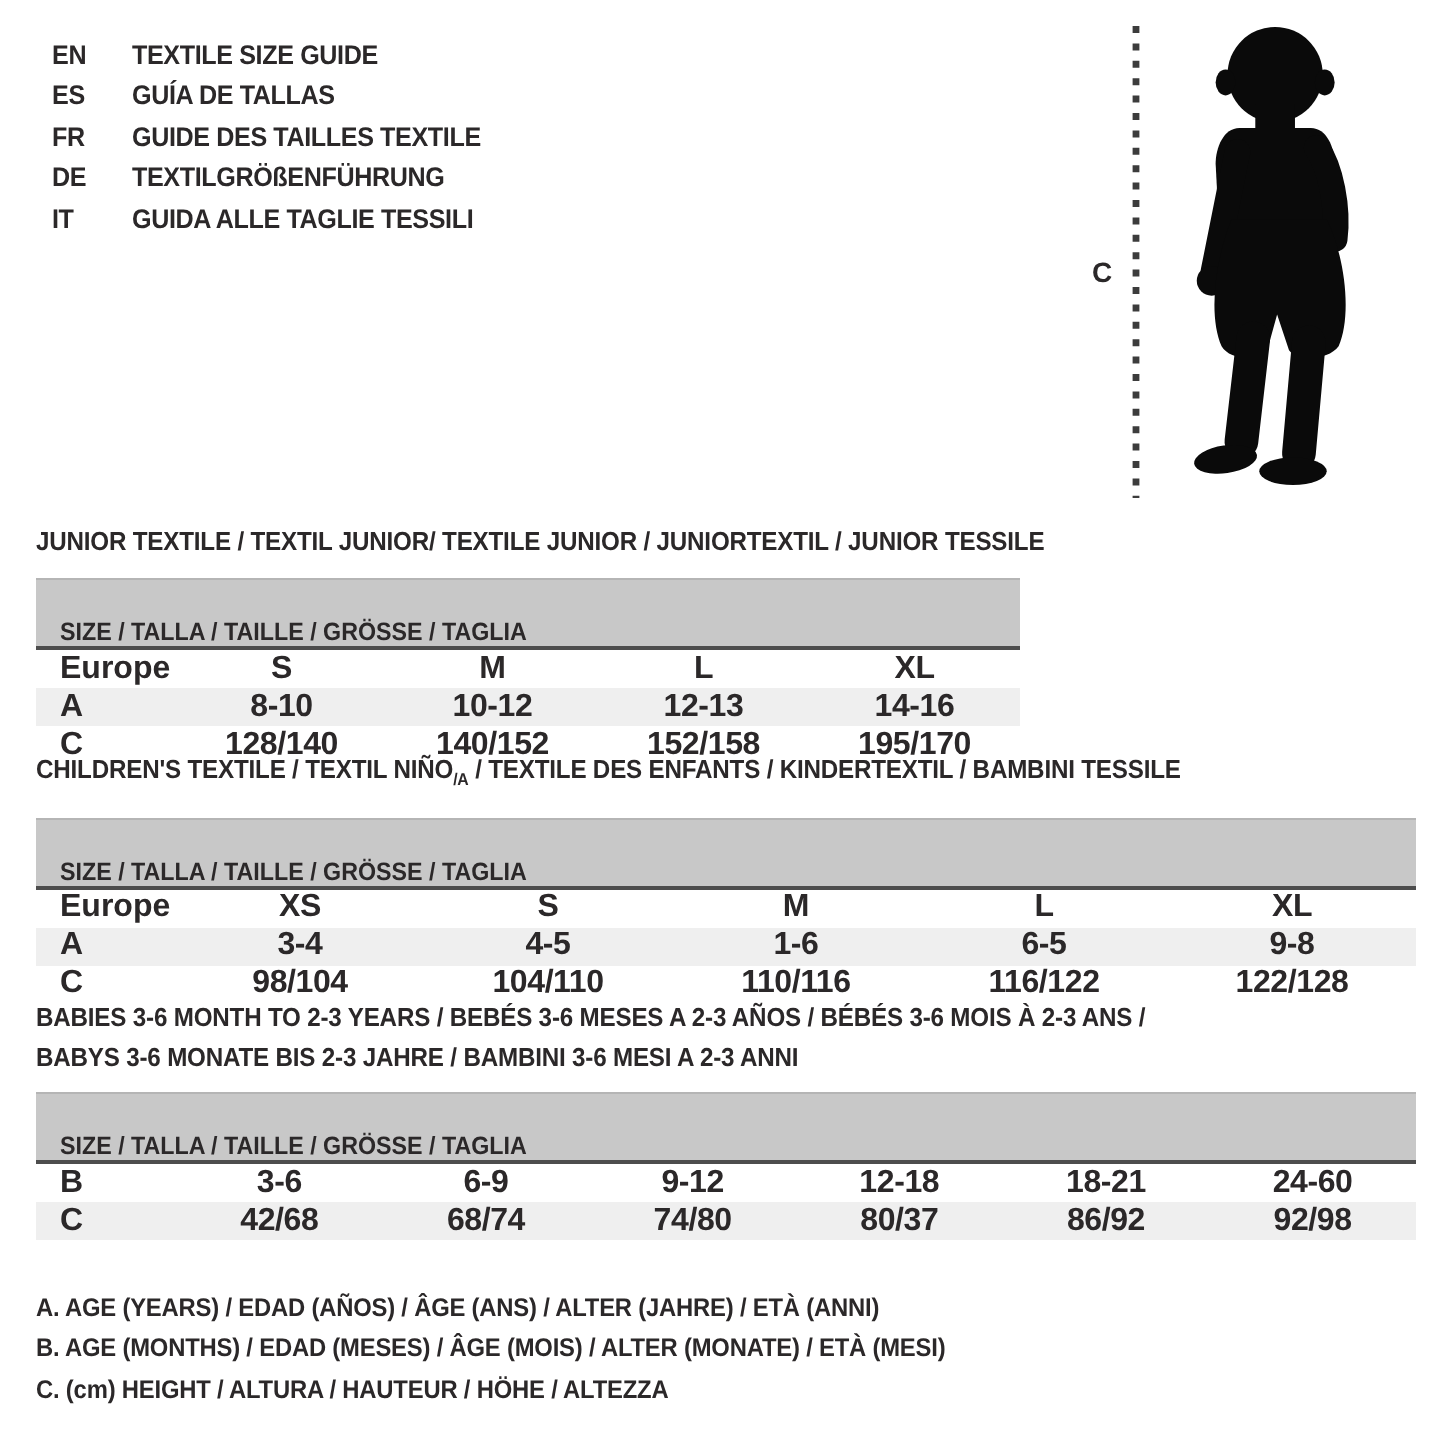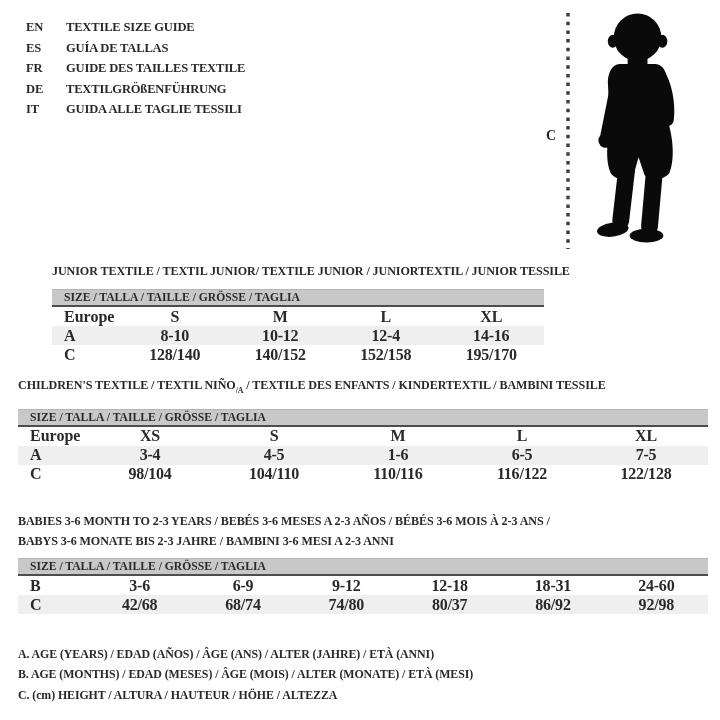--- a/index.html
+++ b/index.html
@@ -2,51 +2,51 @@
 <html style="--bar: #c8c8c8; --bar-border: #4d4d4d; --shade: #efefef; --text: #2b2829; --sil: #0a0a0a; --dash: #3c3c3c;"><head>
 <meta charset="utf-8">
 <style>
   :root{
     --bar:#c8c8c8; --bar-border:#4d4d4d; --shade:#efefef;
     --text:#2b2829; --sil:#0a0a0a; --dash:#3c3c3c;
   }
   html,body{margin:0;padding:0;}
   .page{
     position:relative; width:720px; height:720px; background:#ffffff;
-    font-family:Liberation Serif, serif; font-weight:bold; color:var(--text);
+    font-family:Liberation Sans, sans-serif; font-weight:bold; color:var(--text);
     overflow:hidden;
   }
   .cond{ transform:scaleX(0.93); transform-origin:0 0; }
 
   
   .lang-block{ position:absolute; left:26px; top:17px; }
   .lang-row{ display:flex; height:20.5px; align-items:center; font-size:13.5px; letter-spacing:-0.2px; white-space:nowrap; }
   .lang-code{ width:43px; }
 
   
   .dash-line{ position:absolute; left:564px; top:11px; }
   .figure-label{ position:absolute; left:546px; top:128px; font-size:14px; }
   .silhouette{ position:absolute; left:586px; top:9px; }
 
   
   .section{ position:absolute; left:18px; }
-  #sec-junior{ top:261px;margin-left:34px; }
+  #sec-junior{ top:261px; }
   #sec-children{ top:375px; }
-  #sec-babies{ top:511px; }
+  #sec-babies{ top:499px; }
   #sec-junior .bar, #sec-junior .trow{ width:492px; }
   #sec-children .bar, #sec-children .trow,
   #sec-babies .bar, #sec-babies .trow{ width:690px; }
 
   .sec-title{ font-size:13px; letter-spacing:-0.1px; line-height:20px; white-space:nowrap; }
   .subseg{ font-size:8.5px; }
 
   .bar{
-    height:18px; box-sizing:border-box; background:var(--bar);
+    height:36px; box-sizing:border-box; background:var(--bar);
     border-top:1px solid #b5b5b5; border-bottom:2px solid var(--bar-border);
-    display:flex; align-items:flex-start; padding-left:12px;
+    display:flex; align-items:flex-end; padding-left:12px;
     font-size:12.5px; white-space:nowrap;
   }
   #sec-junior .bar{ margin-top:8px; }
   #sec-children .bar{ margin-top:9px; }
   #sec-babies .bar{ margin-top:7px; }
 
   .trow{ height:19px; display:flex; align-items:center; font-size:16px; }
   .trow.shaded{ background:var(--shade); }
   .tlabel{ width:70px; padding-left:12px; box-sizing:border-box; }
   .tcell{ flex:1; text-align:center; letter-spacing:-0.2px; }
@@ -118,21 +118,21 @@
           <div class="tlabel">Europe</div>
           <div class="tcell">S</div>
           <div class="tcell">M</div>
           <div class="tcell">L</div>
           <div class="tcell">XL</div>
         </div>
         <div class="trow shaded">
           <div class="tlabel">A</div>
           <div class="tcell">8-10</div>
           <div class="tcell">10-12</div>
-          <div class="tcell">12-4</div>
+          <div class="tcell">12-13</div>
           <div class="tcell">14-16</div>
         </div>
         <div class="trow">
           <div class="tlabel">C</div>
           <div class="tcell">128/140</div>
           <div class="tcell">140/152</div>
           <div class="tcell">152/158</div>
           <div class="tcell">195/170</div>
         </div>
       </div>
@@ -153,21 +153,21 @@
           <div class="tcell">M</div>
           <div class="tcell">L</div>
           <div class="tcell">XL</div>
         </div>
         <div class="trow shaded">
           <div class="tlabel">A</div>
           <div class="tcell">3-4</div>
           <div class="tcell">4-5</div>
           <div class="tcell">1-6</div>
           <div class="tcell">6-5</div>
-          <div class="tcell">7-5</div>
+          <div class="tcell">9-8</div>
         </div>
         <div class="trow">
           <div class="tlabel">C</div>
           <div class="tcell">98/104</div>
           <div class="tcell">104/110</div>
           <div class="tcell">110/116</div>
           <div class="tcell">116/122</div>
           <div class="tcell">122/128</div>
         </div>
       </div>
@@ -181,21 +181,21 @@
     <div class="bar">
       <span class="cond">SIZE / TALLA / TAILLE / GRÖSSE / TAGLIA</span>
     </div>
     <div>
         <div class="trow">
           <div class="tlabel">B</div>
           <div class="tcell">3-6</div>
           <div class="tcell">6-9</div>
           <div class="tcell">9-12</div>
           <div class="tcell">12-18</div>
-          <div class="tcell">18-31</div>
+          <div class="tcell">18-21</div>
           <div class="tcell">24-60</div>
         </div>
         <div class="trow shaded">
           <div class="tlabel">C</div>
           <div class="tcell">42/68</div>
           <div class="tcell">68/74</div>
           <div class="tcell">74/80</div>
           <div class="tcell">80/37</div>
           <div class="tcell">86/92</div>
           <div class="tcell">92/98</div>

